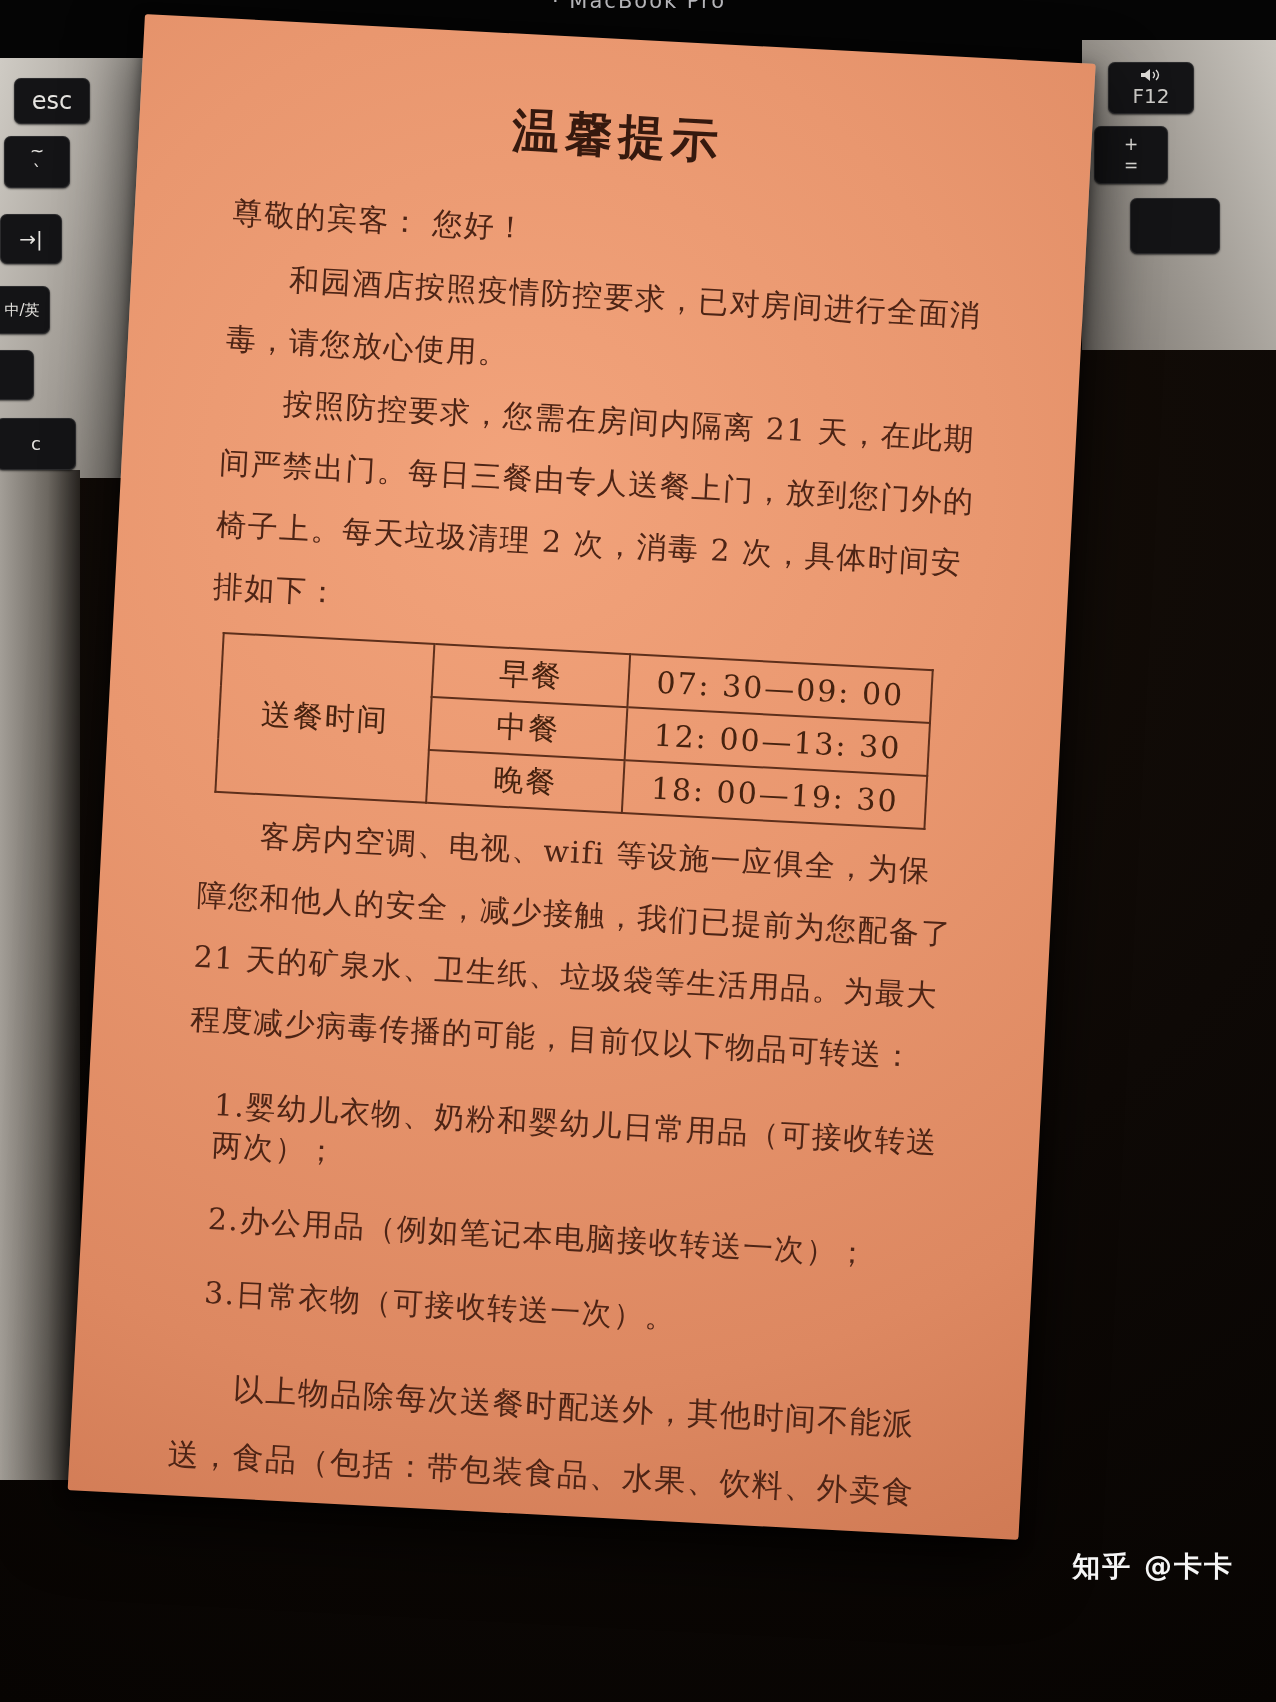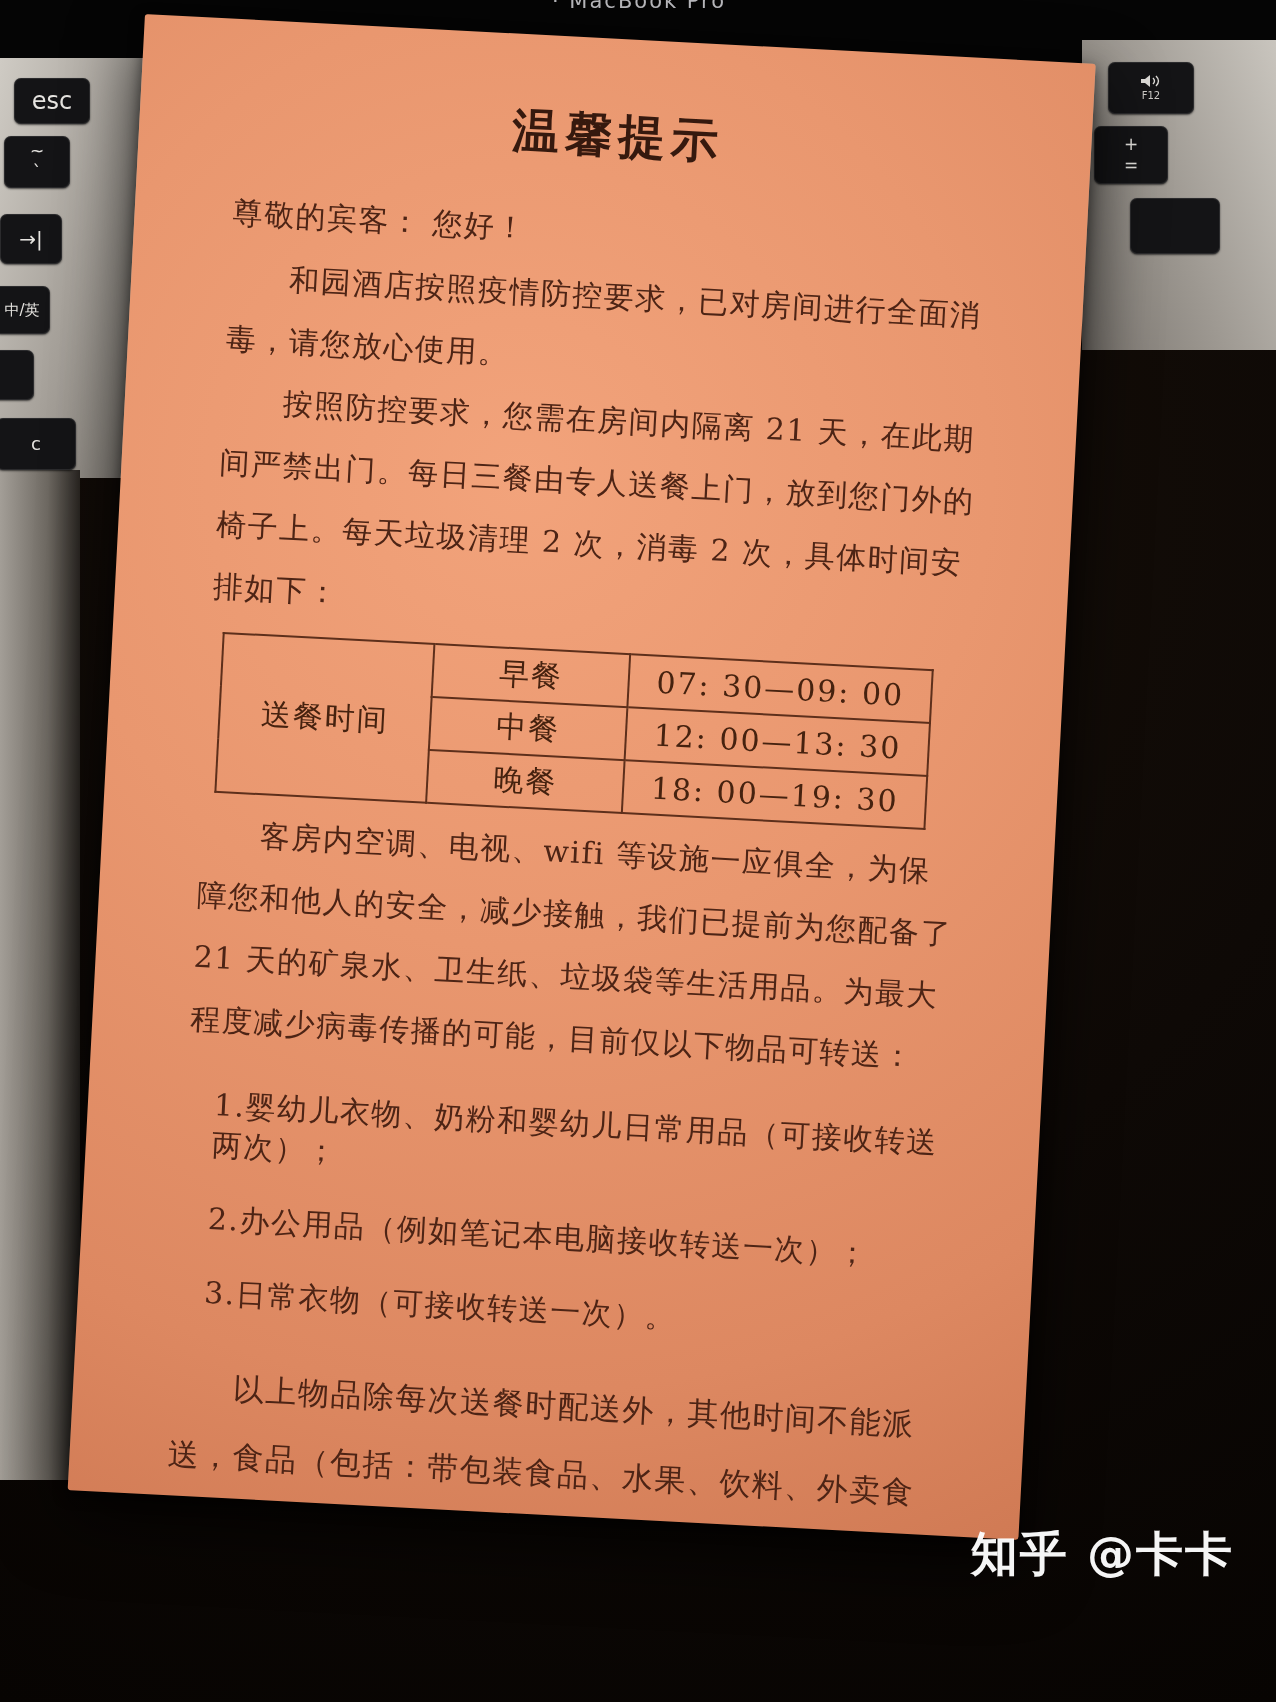--- a/index.html
+++ b/index.html
@@ -19,21 +19,21 @@
   .alu-left{left:0;top:58px;width:175px;height:420px;border-radius:0 6px 0 0;}
   .alu-left-low{left:0;top:470px;width:80px;height:1010px;background:linear-gradient(90deg,#a39e97 0%,#6d6861 60%,#2a2622 100%);}
   .alu-right{left:1082px;top:40px;width:194px;height:310px;background:linear-gradient(250deg,#c9c5be 0%,#9d9891 55%,#7a756f 100%);}
   .key{
     position:absolute;background:#141416;border-radius:7px;z-index:2;
     color:#e6e4e0;font-family:"DejaVu Sans","Liberation Sans",sans-serif;
     display:flex;flex-direction:column;align-items:center;justify-content:center;
     box-shadow:inset 0 0 0 1px rgba(255,255,255,.10), 0 1px 2px rgba(0,0,0,.6);
     white-space:pre-line;text-align:center;line-height:1.25;
   }
-  .key .sub{font-size:10px;color:#cfcdc9;}
+  .key .sub{font-size:20px;color:#cfcdc9;}
   .speaker{display:block;margin-bottom:2px;}
   
   .paper{
     position:absolute;left:145px;top:14px;width:952px;height:1478px;z-index:5;
     transform:rotate(3deg);transform-origin:top left;border-radius:3px;
     background:radial-gradient(circle at 42% 30%, #f2a37b 0%, #e9976f 40%, #dd8861 78%, #d07a54 100%);
     box-shadow:0 25px 70px rgba(0,0,0,.75), 0 4px 14px rgba(0,0,0,.5);
     color:#4d2415;overflow:hidden;
   }
   .paper-inner{padding:58px 92px 40px 98px;}
@@ -54,21 +54,21 @@
   }
   td.col-head{width:205px;}
   td.col-meal{width:190px;}
   td.col-time{width:300px;letter-spacing:1px;}
   
   .doc-item{font-size:30px;line-height:40px;letter-spacing:1.5px;margin:34px 0 0 28px;}
   
   .watermark{
     position:absolute;right:42px;bottom:116px;z-index:10;color:#ffffff;
     font-family:"DejaVu Sans","Liberation Sans",sans-serif;
-    font-size:47px;font-weight:bold;letter-spacing:2px;opacity:.96;
+    font-size:28px;font-weight:bold;letter-spacing:2px;opacity:.96;
   }
 </style>
 </head>
 <body>
 
 <div class="top-black"></div>
 <div class="macbook-label">· MacBook Pro</div>
 
 <div class="alu alu-left"></div>
 <div class="alu alu-left-low"></div>

